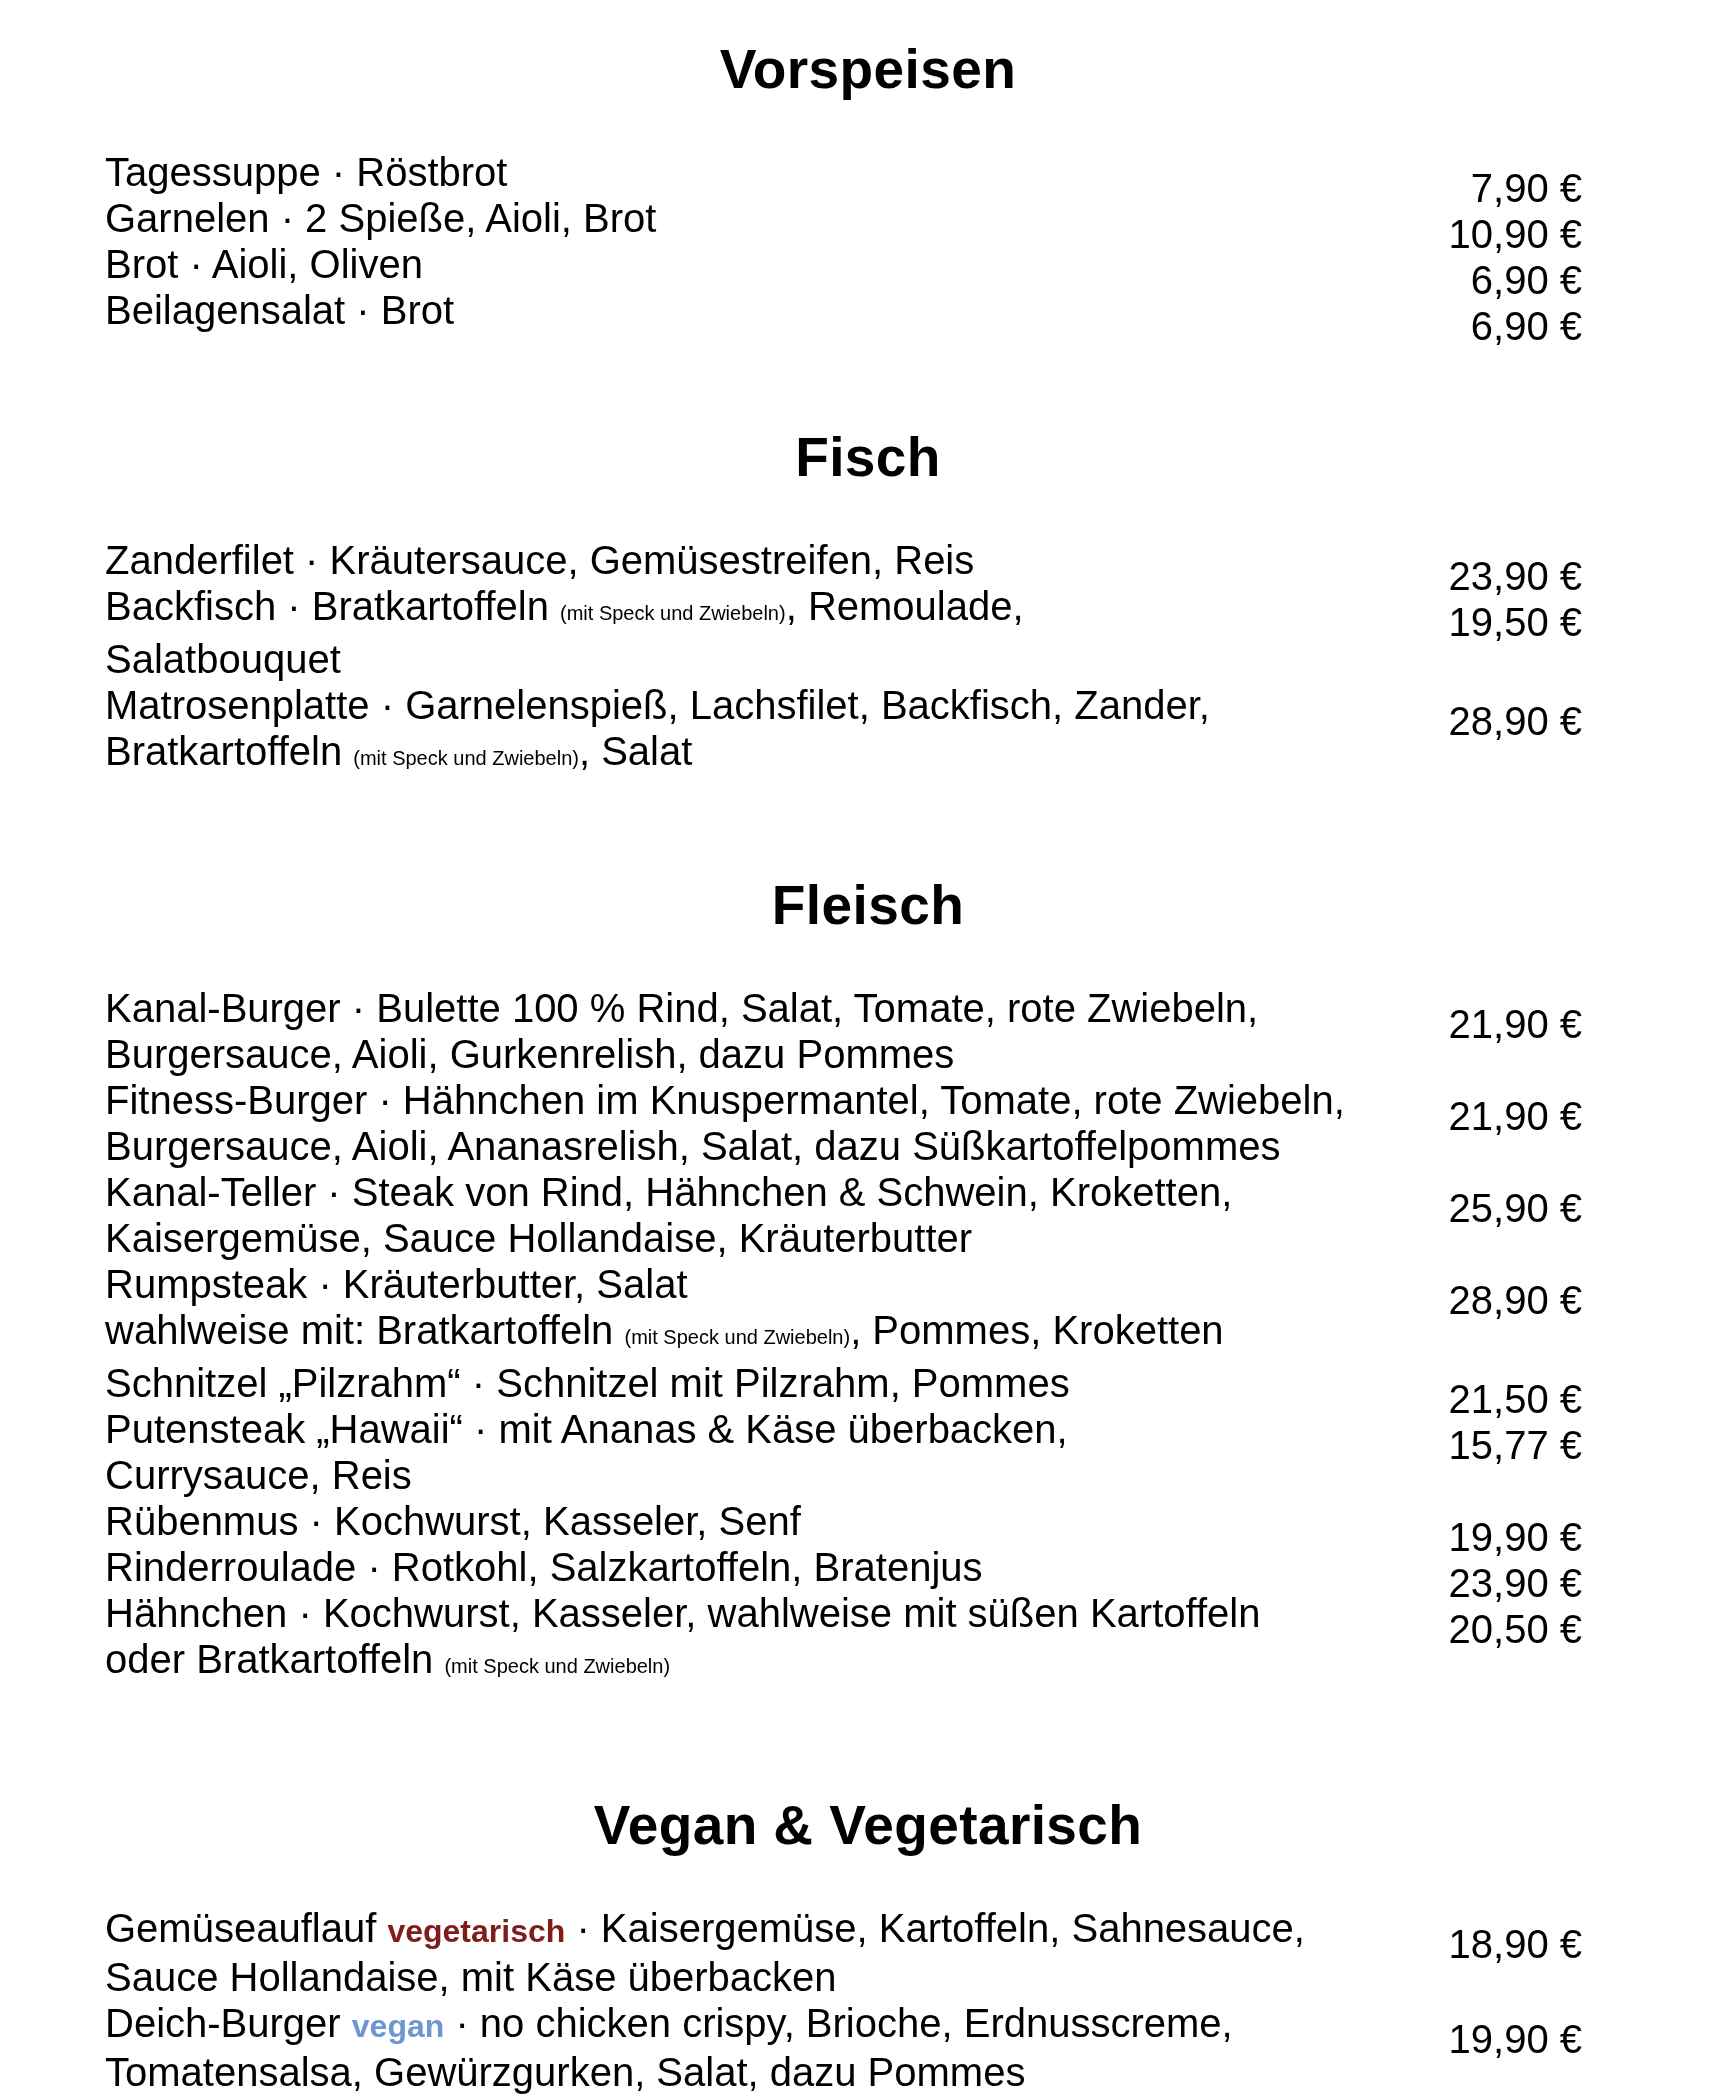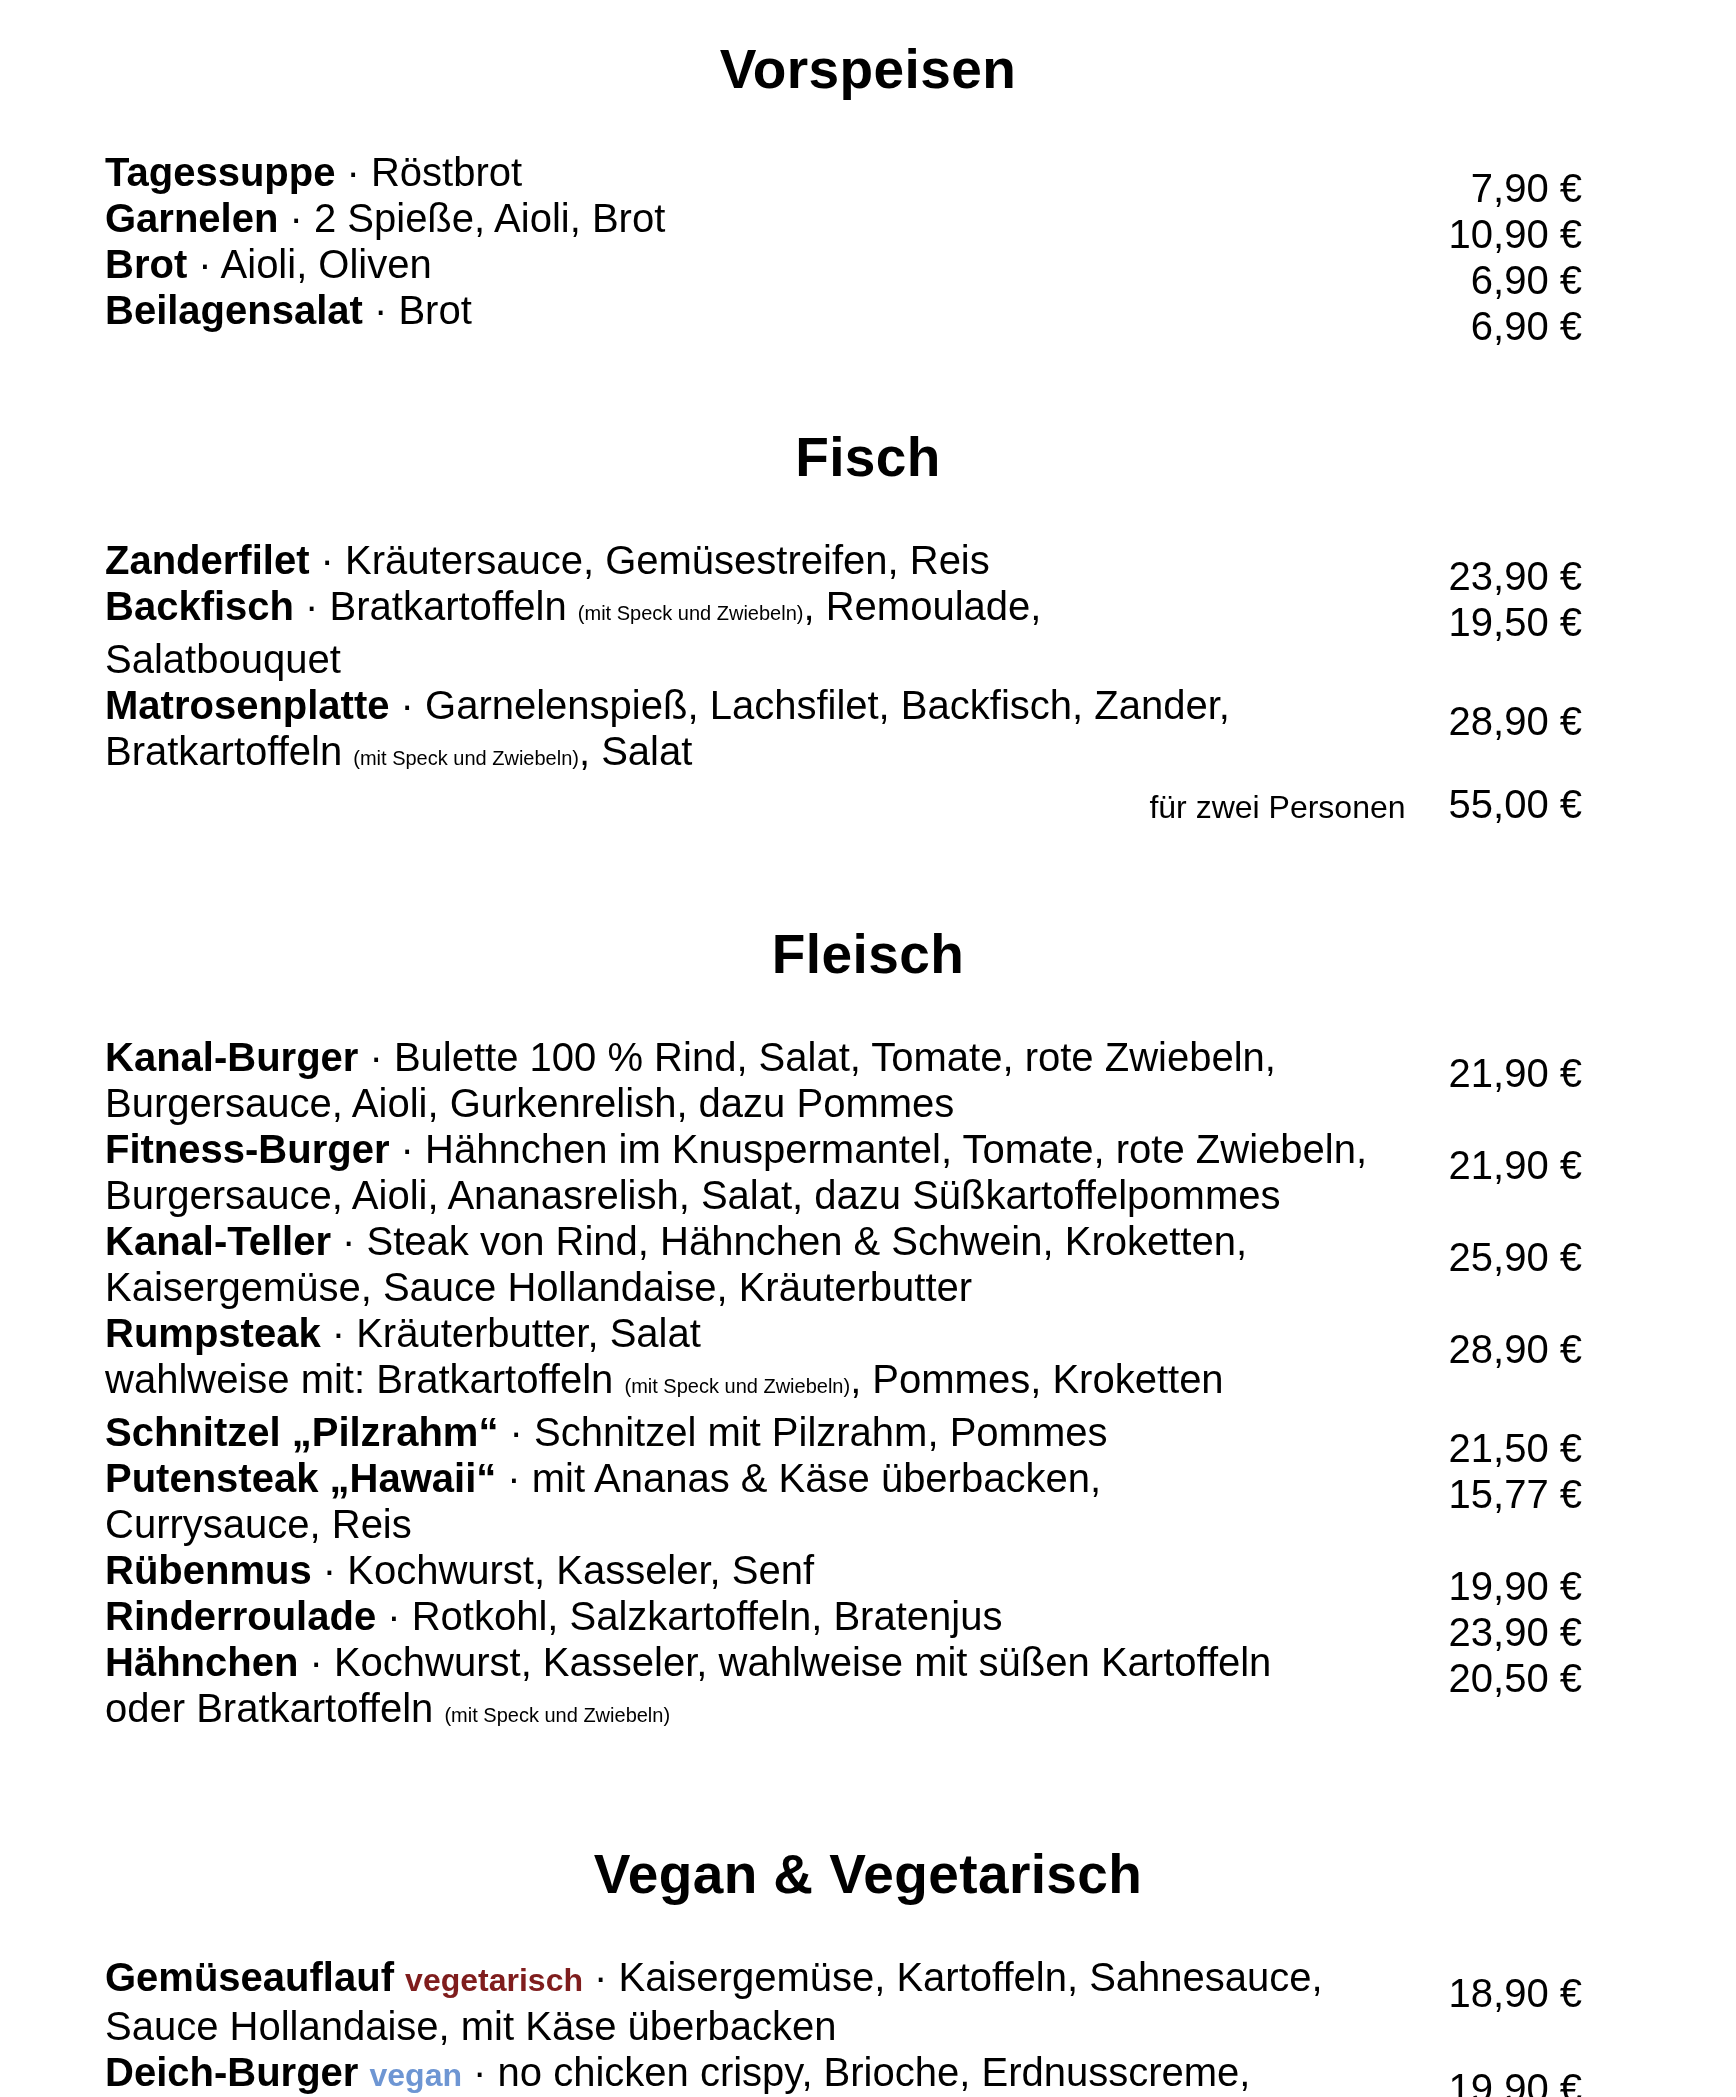--- a/index.html
+++ b/index.html
@@ -23,21 +23,21 @@
     text-align: center;
     font-size: 55px; font-weight: 700; line-height: 64px;
     letter-spacing: 0.4px;
   }
   .section-items { margin-top: 48px; }
   .item {
     position: relative;
     font-size: 40px; line-height: 46px;
   }
   .item-text { white-space: pre-line; }
-  .item-name { font-weight: 700; }
+  .item-name { font-weight: 400; }
   .item-badge {
     font-size: 32px; font-weight: 700;
   }
   .seg-sm { font-size: 20px; }
   .item-price {
     position: absolute; top: 16px; right: 0;
     line-height: 46px; font-size: 40px;
     white-space: nowrap;
   }
   .note-row {
@@ -82,24 +82,20 @@
           </div>
           <div class="item">
             <div class="item-text"><span class="item-name">Backfisch</span><span class="seg-n"> · Bratkartoffeln </span><span class="seg-sm">(mit Speck und Zwiebeln)</span><span class="seg-n">, Remoulade,
 Salatbouquet</span></div>
             <div class="item-price">19,50 €</div>
           </div>
           <div class="item">
             <div class="item-text"><span class="item-name">Matrosenplatte</span><span class="seg-n"> · Garnelenspieß, Lachsfilet, Backfisch, Zander,
 Bratkartoffeln </span><span class="seg-sm">(mit Speck und Zwiebeln)</span><span class="seg-n">, Salat</span></div>
             <div class="item-price">28,90 €</div>
-          </div>
-          <div class="note-row">
-            <span class="note-label">für zwei Personen</span>
-            <span class="note-price">55,00 €</span>
           </div>
         </div>
       </section>
       <section class="section">
         <h1 class="section-title">Fleisch</h1>
         <div class="section-items">
           <div class="item">
             <div class="item-text"><span class="item-name">Kanal-Burger</span><span class="seg-n"> · Bulette 100 % Rind, Salat, Tomate, rote Zwiebeln,
 Burgersauce, Aioli, Gurkenrelish, dazu Pommes</span></div>
             <div class="item-price">21,90 €</div>

